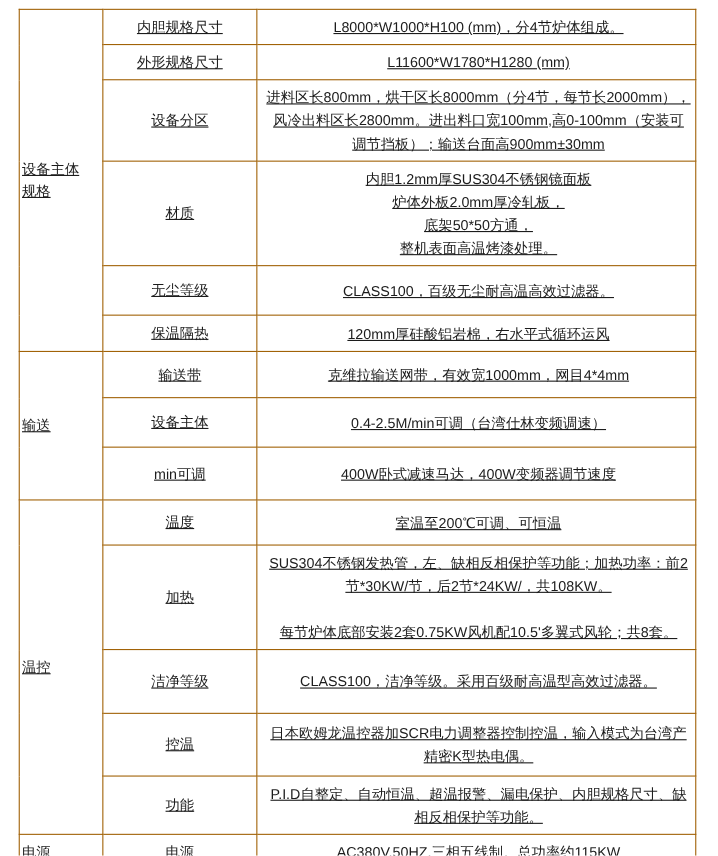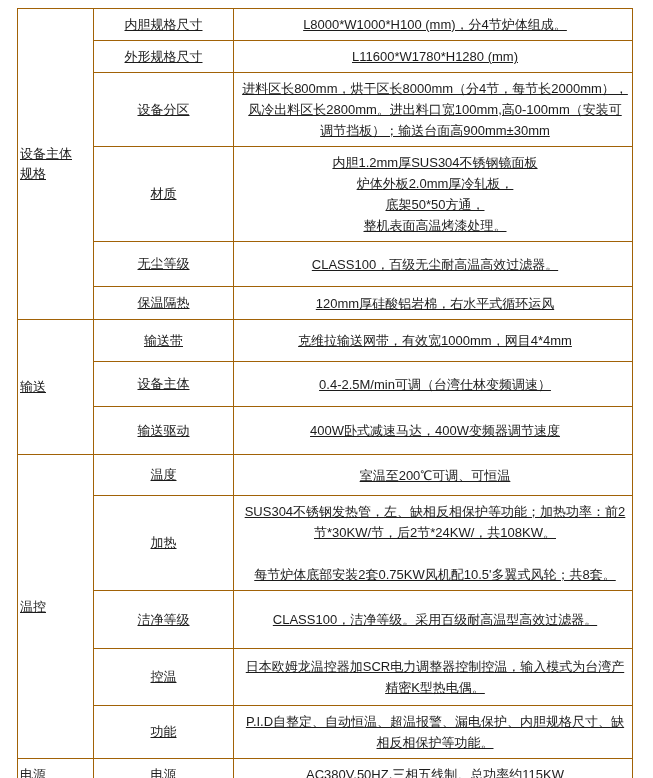--- a/index.html
+++ b/index.html
@@ -97,21 +97,21 @@
       <tr style="height:42px">
         <td class="cat" rowspan="3">输送</td>
         <td class="label">输送带</td>
         <td class="value">克维拉输送网带，有效宽1000mm，网目4*4mm</td>
       </tr>
       <tr style="height:45px">
         <td class="label">设备主体</td>
         <td class="value">0.4-2.5M/min可调（台湾仕林变频调速）</td>
       </tr>
       <tr style="height:48px">
-        <td class="label">输送驱动</td>
+        <td class="label">min可调</td>
         <td class="value">400W卧式减速马达，400W变频器调节速度</td>
       </tr>
 
       <tr style="height:41px">
         <td class="cat" rowspan="5">温控</td>
         <td class="label">温度</td>
         <td class="value">室温至200℃可调、可恒温</td>
       </tr>
       <tr style="height:85px">
         <td class="label">加热</td>

